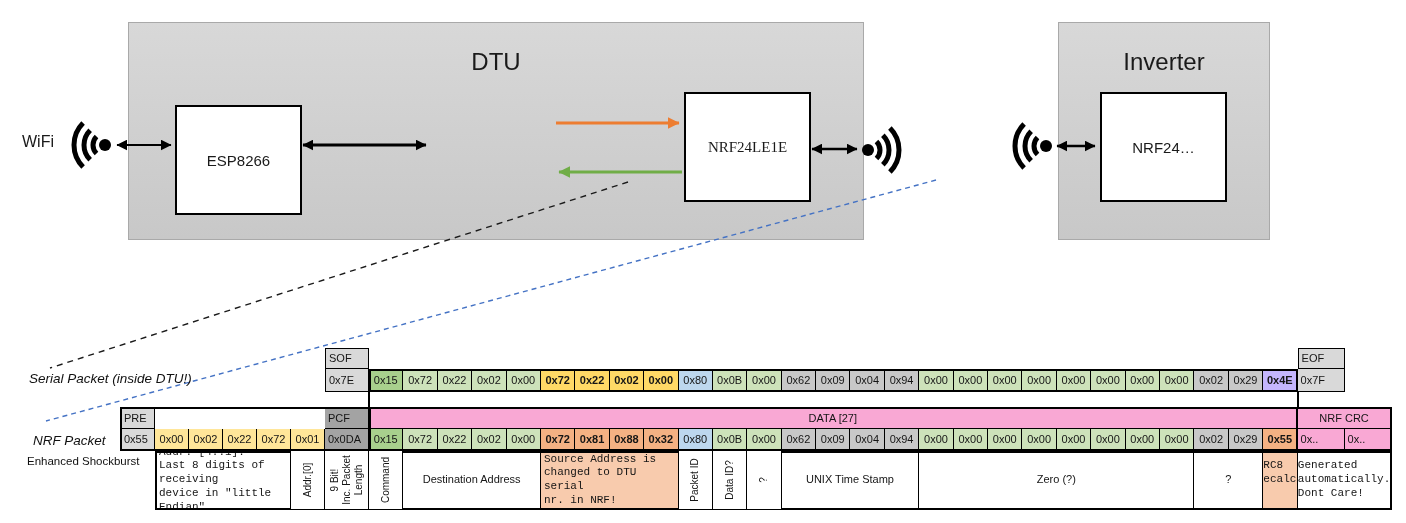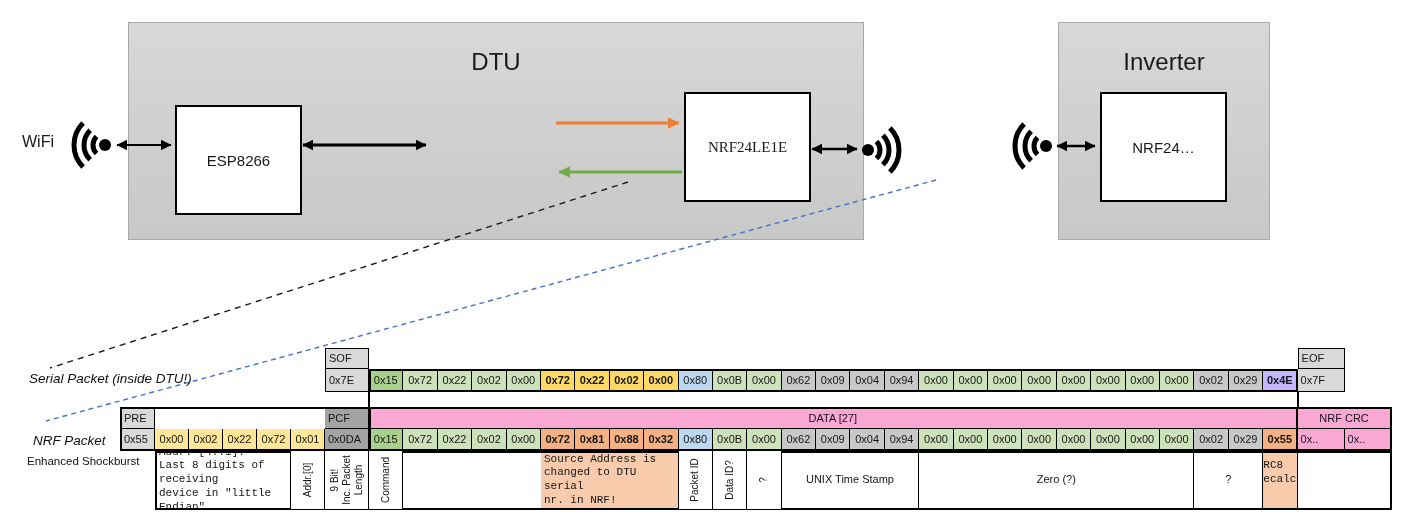--- a/index.html
+++ b/index.html
@@ -196,38 +196,42 @@
         <span class="vtext">Addr.[0]</span>
       </div>
     <div class="cell vcell" style="grid-area:6/7;">
         <span class="vtext">9 Bit!
 Inc. Packet
 Length</span>
       </div>
     <div class="cell vcell" style="grid-area:6/8;">
         <span class="vtext">Command</span>
       </div>
+    <div class="cell note" style="grid-area:6/9/7/13;">Destination Address</div>
     <div class="cell note ml la salmon" style="grid-area:6/13/7/17;">Source Address is
 changed to DTU serial
 nr. in NRF!</div>
     <div class="cell vcell" style="grid-area:6/17;">
         <span class="vtext">Packet ID</span>
       </div>
     <div class="cell vcell" style="grid-area:6/18;">
         <span class="vtext">Data ID?</span>
       </div>
     <div class="cell vcell" style="grid-area:6/19;">
         <span class="vtext">?</span>
       </div>
     <div class="cell note" style="grid-area:6/20/7/24;">UNIX Time Stamp</div>
     <div class="cell note" style="grid-area:6/24/7/32;">Zero (?)</div>
     <div class="cell note" style="grid-area:6/32/7/34;">?</div>
     <div class="cell note ml salmon" style="grid-area:6/34;">CRC8
 recalc.
 !</div>
+    <div class="cell note ml" style="grid-area:6/35/7/37;">Generated
+automatically.
+Dont Care!</div>
 
     <div class="ovl" style="grid-area:2/8/3/35;"></div>
     <div class="ovl" style="grid-area:4/1/6/37;"></div>
     <div class="ovl" style="grid-area:4/8/6/35;"></div>
     <div class="ovl" style="grid-area:6/2/7/37;"></div>
   </div>
 
 </div>
 
 </body></html>

